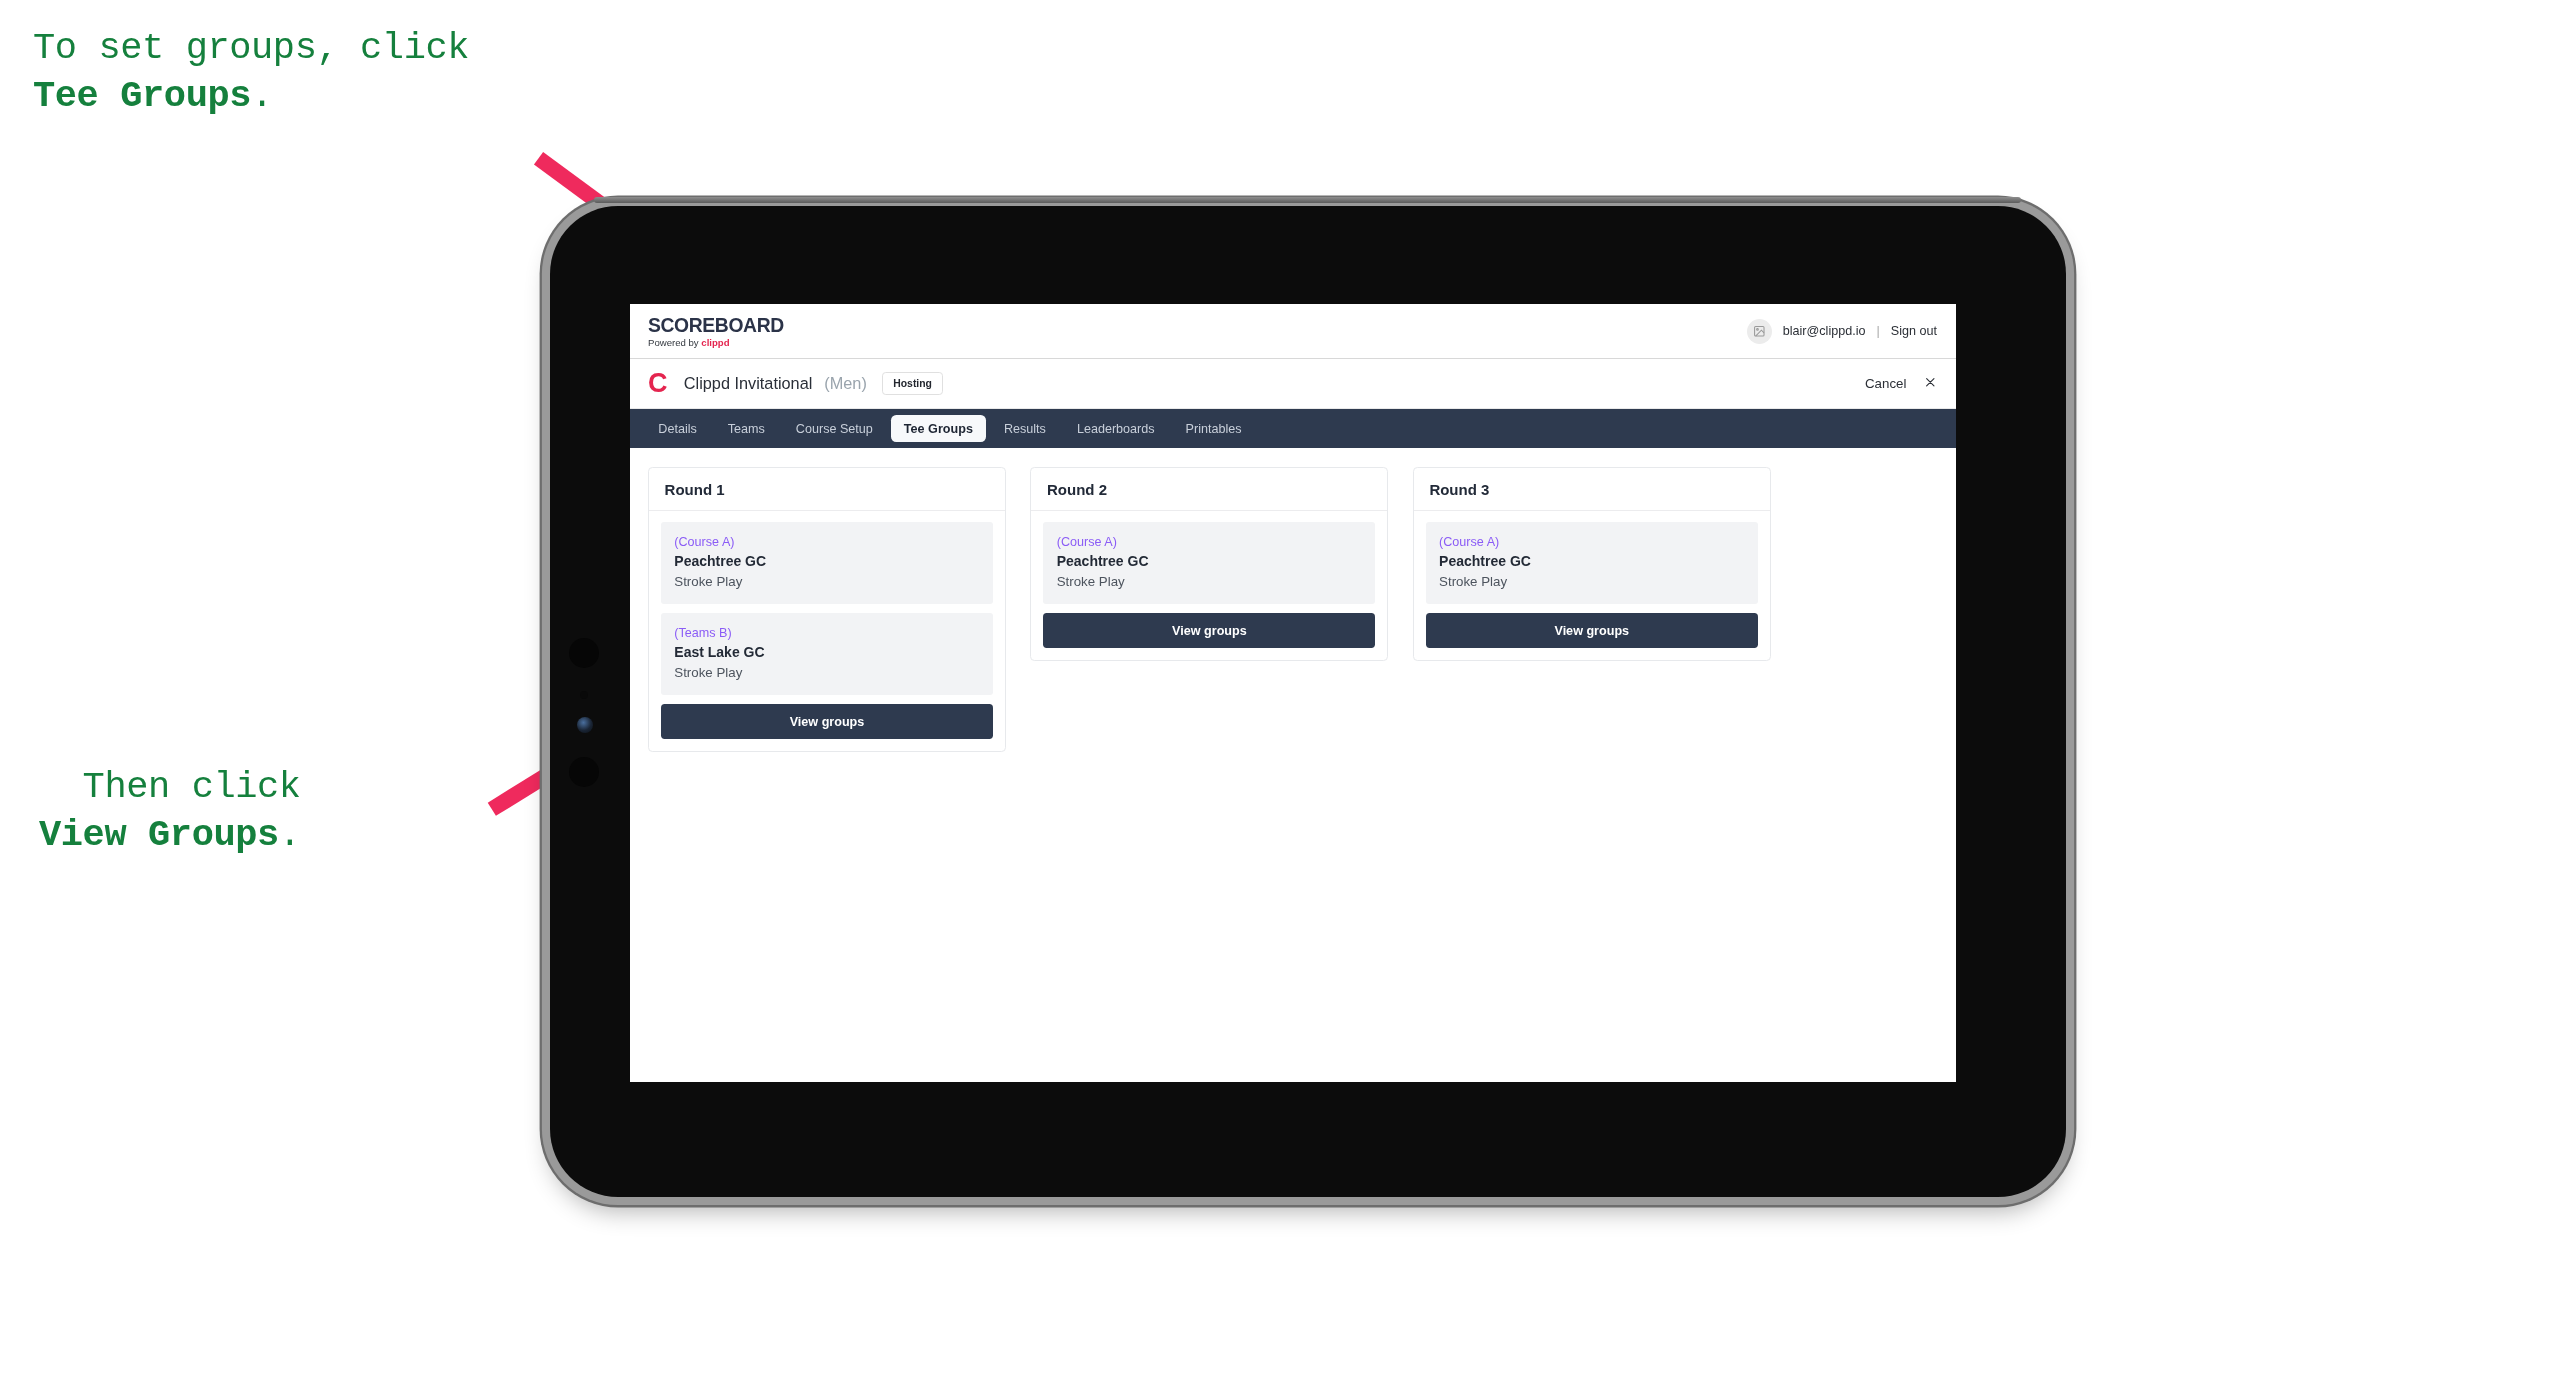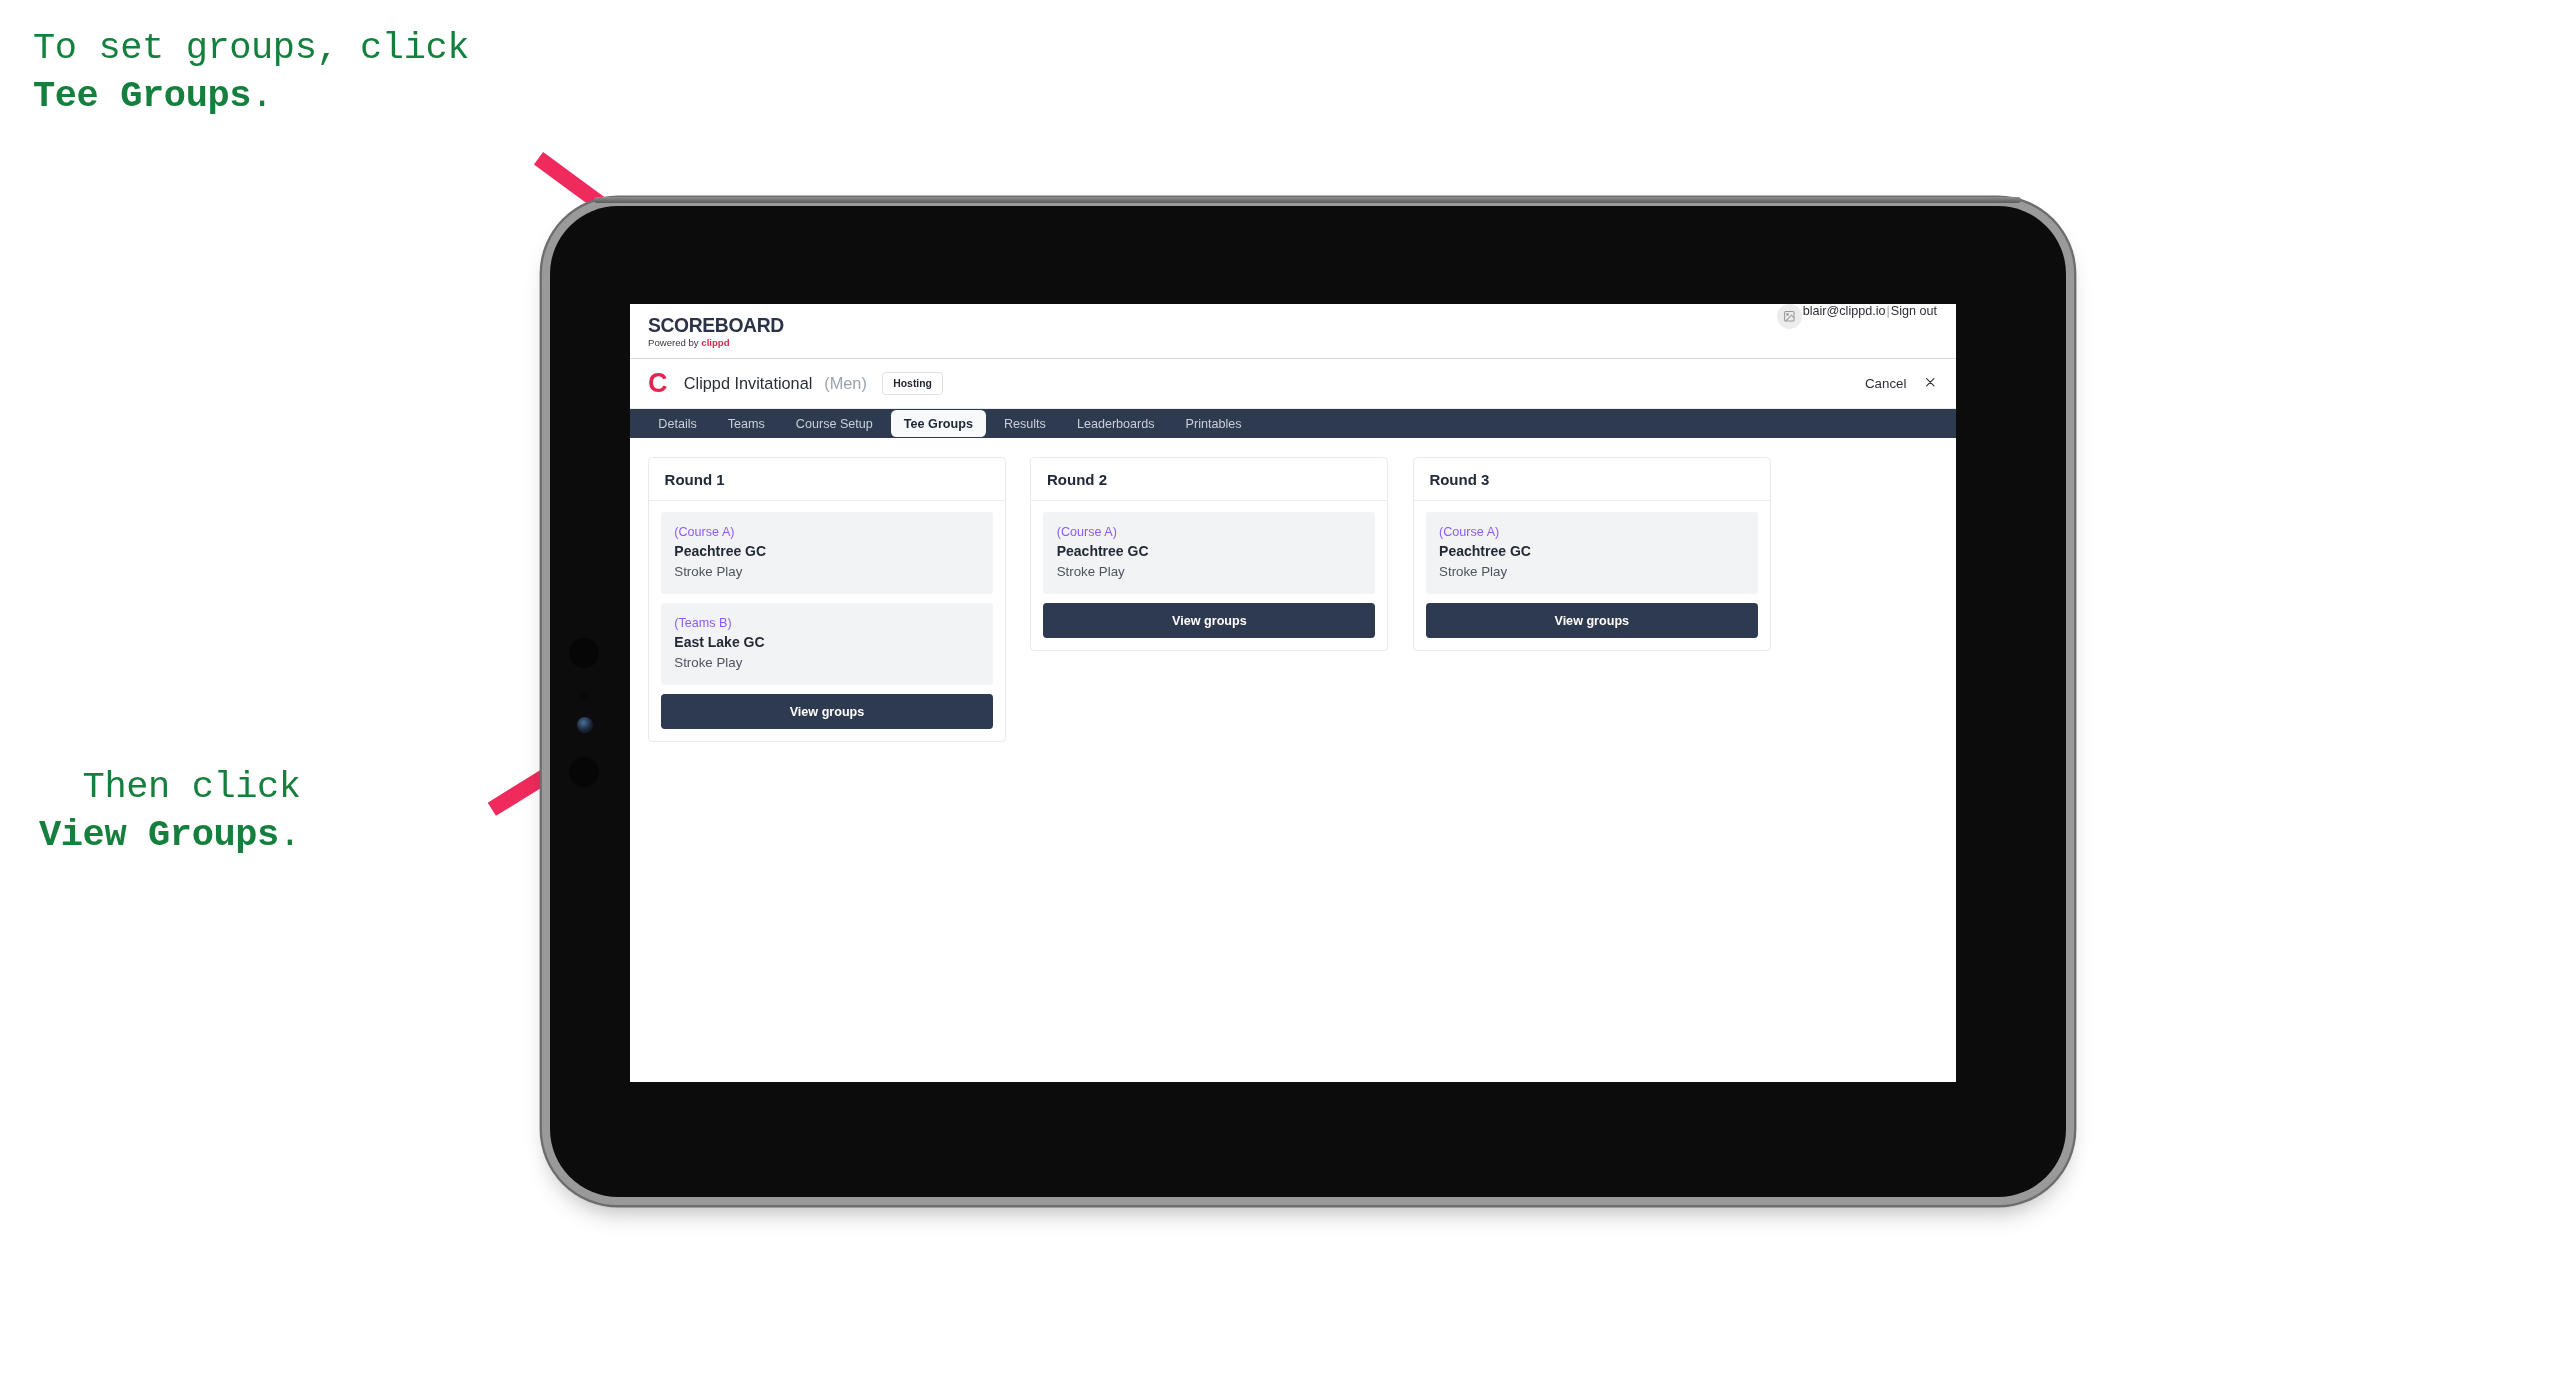--- a/index.html
+++ b/index.html
@@ -130,22 +130,23 @@
     content: "";
     position: absolute;
     left: 0; right: 0; bottom: -1.5px;
     height: 2.2px;
     background: #e4254f;
   }
 
   #topnav-right {
     margin-left: auto;
     display: flex;
+    align-items: center;
     padding-right: 19px;
-    gap: 1px;
+    gap: 11px;
     font-size: 12.6px;
     color: #2b2f36;
   }
   #avatar {
     width: 25px; height: 25px;
     border-radius: 50%;
     background: #ececec;
     display: flex; align-items: center; justify-content: center;
   }
   #avatar svg { display:block; }
@@ -187,21 +188,21 @@
     display: flex;
     align-items: center;
     gap: 18px;
     font-size: 13.3px;
     color: #2b2f36;
     cursor: pointer;
   }
 
   
   #tabstrip {
-    height: 29px;
+    height: 39px;
     background: #2e3a4f;
     display: flex;
     align-items: center;
     padding-left: 15px;
     gap: 4.4px;
     box-sizing: border-box;
   }
   .tab {
     font-size: 12.6px;
     color: #c8cfda;

